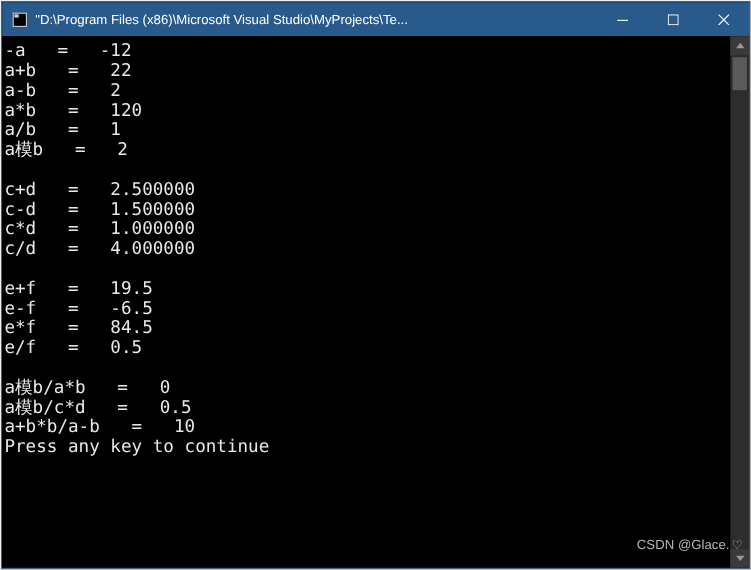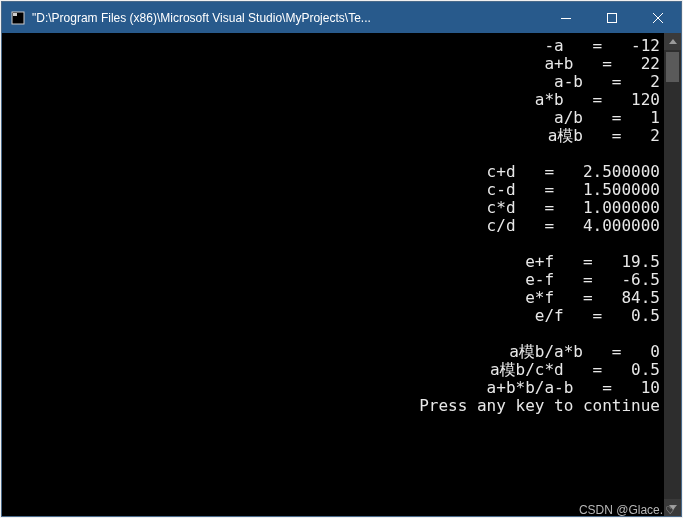--- a/index.html
+++ b/index.html
@@ -64,21 +64,20 @@
   }
   .console {
     flex: 1;
     padding: 4px 4px 4px 2px;
     color: #e8e8e8;
     font-family: "NSimSun", "SimSun", "Consolas", monospace;
     font-size: 16px;
     line-height: 18px;
     white-space: pre;
     overflow: hidden;
-    text-align: right;
   }
   .scrollbar {
     width: 17px;
     background: #2d2d2d;
     position: relative;
   }
   .scroll-up, .scroll-down {
     position: absolute;
     left: 0; width: 17px; height: 17px;
     background: #3a3a3a;
@@ -90,21 +89,21 @@
   .thumb {
     position: absolute;
     left: 2px; right: 2px;
     top: 19px;
     height: 30px;
     background: #5a5a5a;
   }
   .watermark {
     position: absolute;
     right: 8px;
-    bottom: 1px;
+    bottom: 16px;
     color: #b8b8b8;
     font-size: 12px;
     font-family: "Segoe UI", sans-serif;
     display: flex;
     align-items: flex-end;
     gap: 2px;
   }
   .heart {
     color: #b8b8b8;
     font-size: 11px;

